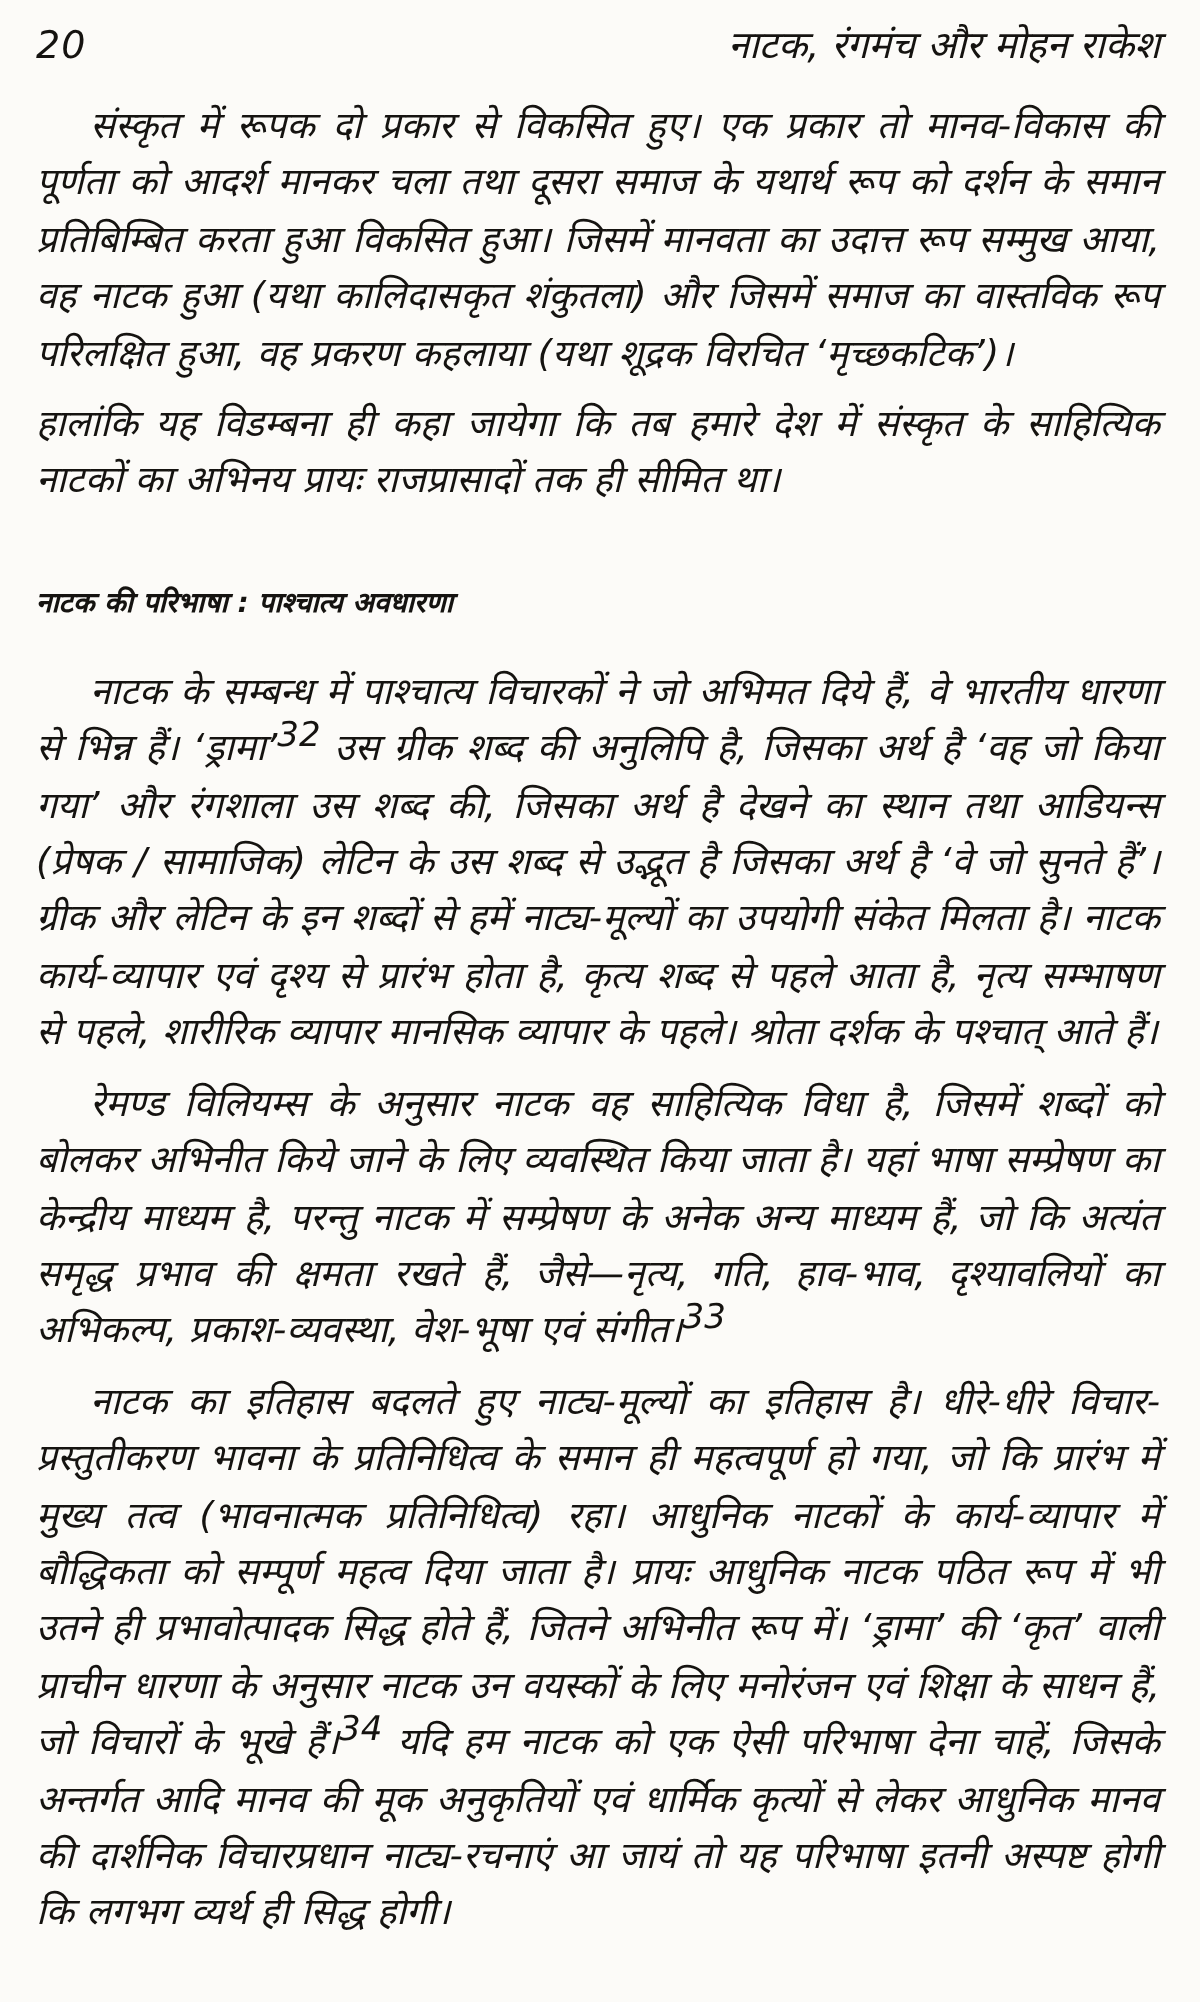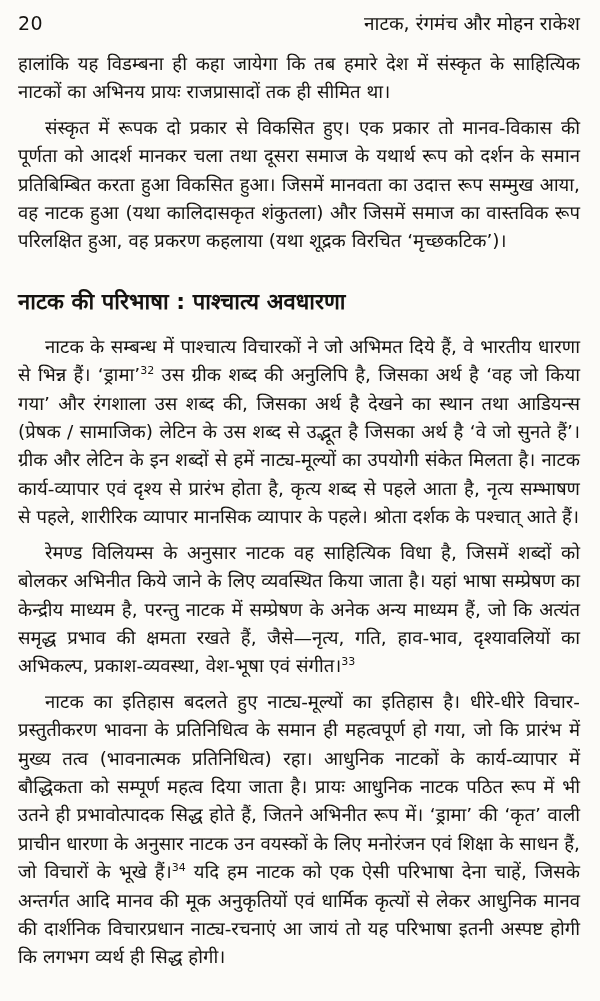--- a/index.html
+++ b/index.html
@@ -10,20 +10,21 @@
   .page {
     position: relative;
     width: 600px;
     height: 1001px;
     box-sizing: border-box;
     background: #fcfbf8;
     color: #151310;
     padding: 10px 20px 0 18px;
     font-family: "DejaVu Sans", sans-serif;
     overflow: hidden;
+    font-style: italic;
   }
   .page-header {
     display: flex;
     justify-content: space-between;
     align-items: baseline;
     font-size: 19px;
     line-height: 26px;
     margin-bottom: 14px;
   }
   .page-number {
@@ -37,41 +38,41 @@
     line-height: 28.4px;
     text-align: justify;
   }
   .para {
     margin: 0 0 7px 0;
   }
   .para.indent {
     text-indent: 27px;
   }
   .section-heading {
-    font-size: 22px;
+    font-size: 14px;
     font-weight: bold;
     text-align: left;
     margin: 31px 0 16px 0;
     line-height: 30px;
   }
   sup.footnote-ref {
-    font-size: 11px;
+    font-size: 17px;
     line-height: 0;
     vertical-align: super;
   }
 </style>
 </head>
 <body>
 
 <div class="page">
   <header class="page-header">
     <span class="page-number">20</span>
     <span class="running-title">नाटक, रंगमंच और मोहन राकेश</span>
   </header>
   <main class="page-body">
+      <p class="para indent"><span>संस्कृत में रूपक दो प्रकार से विकसित हुए। एक प्रकार तो मानव-विकास की पूर्णता को आदर्श मानकर चला तथा दूसरा समाज के यथार्थ रूप को दर्शन के समान प्रतिबिम्बित करता हुआ विकसित हुआ। जिसमें मानवता का उदात्त रूप सम्मुख आया, वह नाटक हुआ (यथा कालिदासकृत शंकुतला) और जिसमें समाज का वास्तविक रूप परिलक्षित हुआ, वह प्रकरण कहलाया (यथा शूद्रक विरचित ‘मृच्छकटिक’)।</span></p>
       <p class="para"><span>हालांकि यह विडम्बना ही कहा जायेगा कि तब हमारे देश में संस्कृत के साहित्यिक नाटकों का अभिनय प्रायः राजप्रासादों तक ही सीमित था।</span></p>
-      <p class="para indent"><span>संस्कृत में रूपक दो प्रकार से विकसित हुए। एक प्रकार तो मानव-विकास की पूर्णता को आदर्श मानकर चला तथा दूसरा समाज के यथार्थ रूप को दर्शन के समान प्रतिबिम्बित करता हुआ विकसित हुआ। जिसमें मानवता का उदात्त रूप सम्मुख आया, वह नाटक हुआ (यथा कालिदासकृत शंकुतला) और जिसमें समाज का वास्तविक रूप परिलक्षित हुआ, वह प्रकरण कहलाया (यथा शूद्रक विरचित ‘मृच्छकटिक’)।</span></p>
       <h2 class="section-heading">नाटक की परिभाषा : पाश्चात्य अवधारणा</h2>
       <p class="para indent"><span>नाटक के सम्बन्ध में पाश्चात्य विचारकों ने जो अभिमत दिये हैं, वे भारतीय धारणा से भिन्न हैं। ‘ड्रामा’</span><sup class="footnote-ref">32</sup><span> उस ग्रीक शब्द की अनुलिपि है, जिसका अर्थ है ‘वह जो किया गया’ और रंगशाला उस शब्द की, जिसका अर्थ है देखने का स्थान तथा आडियन्स (प्रेषक / सामाजिक) लेटिन के उस शब्द से उद्भूत है जिसका अर्थ है ‘वे जो सुनते हैं’। ग्रीक और लेटिन के इन शब्दों से हमें नाट्य-मूल्यों का उपयोगी संकेत मिलता है। नाटक कार्य-व्यापार एवं दृश्य से प्रारंभ होता है, कृत्य शब्द से पहले आता है, नृत्य सम्भाषण से पहले, शारीरिक व्यापार मानसिक व्यापार के पहले। श्रोता दर्शक के पश्चात् आते हैं।</span></p>
       <p class="para indent"><span>रेमण्ड विलियम्स के अनुसार नाटक वह साहित्यिक विधा है, जिसमें शब्दों को बोलकर अभिनीत किये जाने के लिए व्यवस्थित किया जाता है। यहां भाषा सम्प्रेषण का केन्द्रीय माध्यम है, परन्तु नाटक में सम्प्रेषण के अनेक अन्य माध्यम हैं, जो कि अत्यंत समृद्ध प्रभाव की क्षमता रखते हैं, जैसे—नृत्य, गति, हाव-भाव, दृश्यावलियों का अभिकल्प, प्रकाश-व्यवस्था, वेश-भूषा एवं संगीत।</span><sup class="footnote-ref">33</sup></p>
       <p class="para indent"><span>नाटक का इतिहास बदलते हुए नाट्य-मूल्यों का इतिहास है। धीरे-धीरे विचार-प्रस्तुतीकरण भावना के प्रतिनिधित्व के समान ही महत्वपूर्ण हो गया, जो कि प्रारंभ में मुख्य तत्व (भावनात्मक प्रतिनिधित्व) रहा। आधुनिक नाटकों के कार्य-व्यापार में बौद्धिकता को सम्पूर्ण महत्व दिया जाता है। प्रायः आधुनिक नाटक पठित रूप में भी उतने ही प्रभावोत्पादक सिद्ध होते हैं, जितने अभिनीत रूप में। ‘ड्रामा’ की ‘कृत’ वाली प्राचीन धारणा के अनुसार नाटक उन वयस्कों के लिए मनोरंजन एवं शिक्षा के साधन हैं, जो विचारों के भूखे हैं।</span><sup class="footnote-ref">34</sup><span> यदि हम नाटक को एक ऐसी परिभाषा देना चाहें, जिसके अन्तर्गत आदि मानव की मूक अनुकृतियों एवं धार्मिक कृत्यों से लेकर आधुनिक मानव की दार्शनिक विचारप्रधान नाट्य-रचनाएं आ जायं तो यह परिभाषा इतनी अस्पष्ट होगी कि लगभग व्यर्थ ही सिद्ध होगी।</span></p>
     </main>
 </div>
 
 </body></html>

